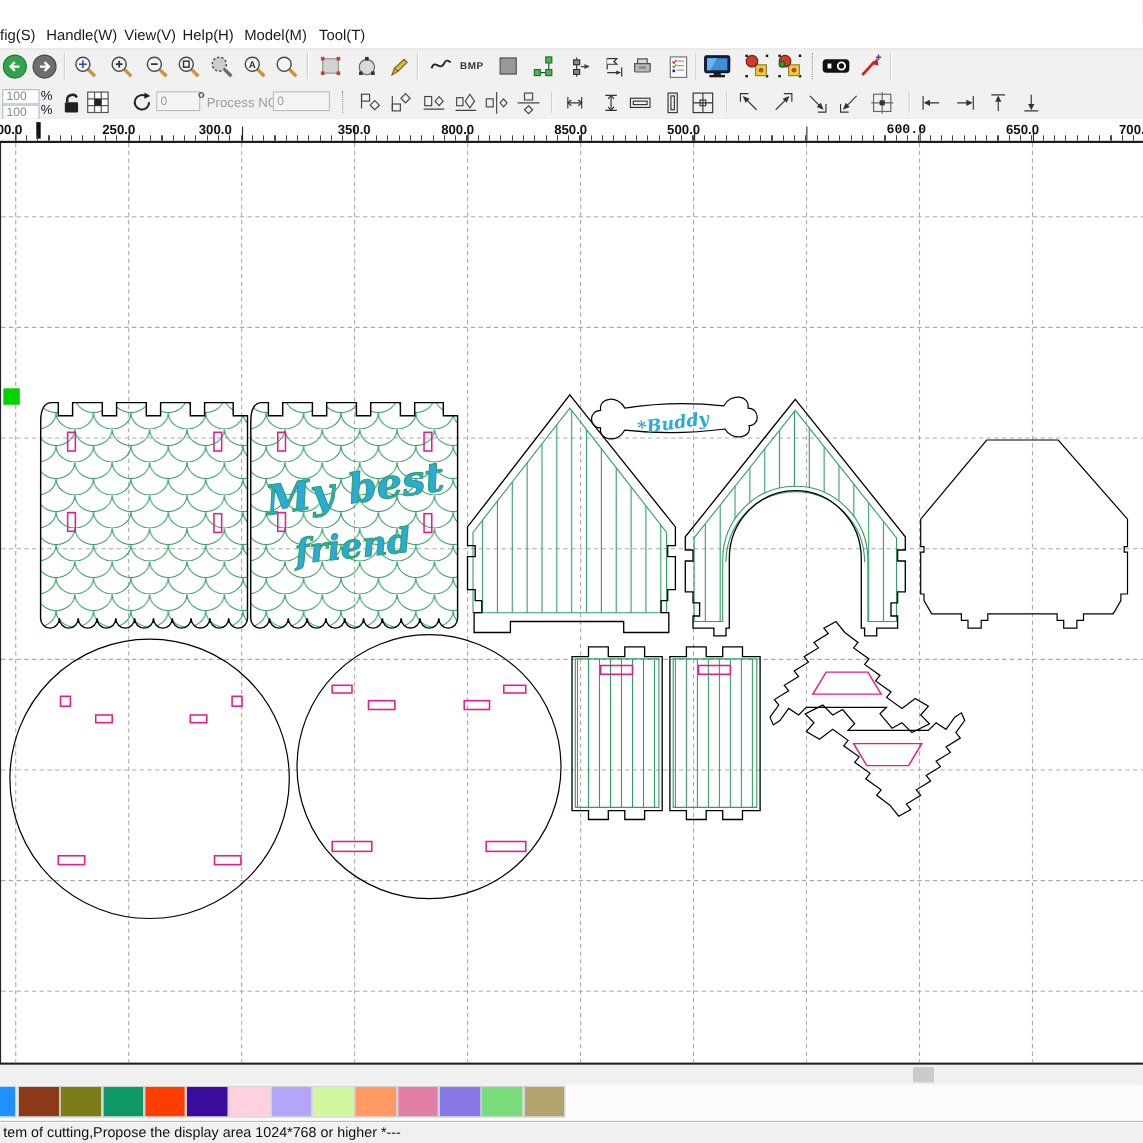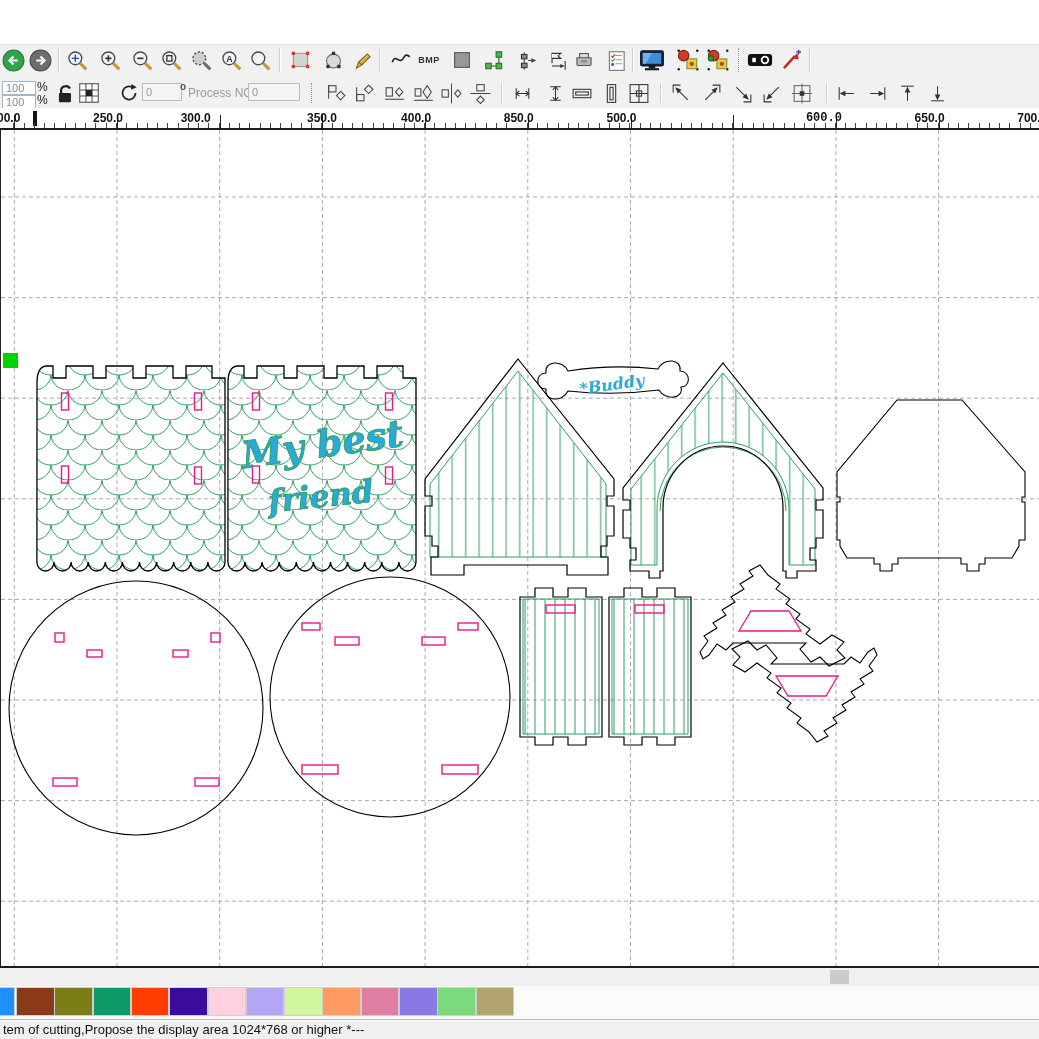--- a/index.html
+++ b/index.html
@@ -46,20 +46,28 @@
   .statusbar{position:absolute;top:1019px;left:0;width:100%;height:20px;background:#f0f0f0;
              border-top:1px solid #b8b8b8;box-shadow:inset 0 1px 0 #fdfdfd;
              font-size:13px;color:#111;padding:2px 0 0 3px;box-sizing:border-box;}
   .icon-svg{display:block;}
 </style>
 </head>
 <body>
 
 <div id="app">
 
+  <div class="menubar">
+    <span style="left:0px">fig(S)</span>
+    <span style="left:42px">Handle(W)</span>
+    <span style="left:113px">View(V)</span>
+    <span style="left:166px">Help(H)</span>
+    <span style="left:222px">Model(M)</span>
+    <span style="left:290px">Tool(T)</span>
+  </div>
 
   <div class="toolbar1"></div>
 
   <div class="tb t1" style="left:0px">
     <svg class="icon-svg" width="23" height="23" viewBox="0 0 22 22">
         <circle cx="11" cy="11" r="10" fill="#2fa44c" stroke="#1d7a35"></circle>
         <path d="M15,11H8 M11,7.2 7.2,11 11,14.8" stroke="#fff" stroke-width="2" fill="none"></path>
       </svg>
   </div>
   <div class="tb t1" style="left:27px">
@@ -443,21 +451,21 @@
     <div class="origin-mark"></div>
   <div class="rtick" style="left: 14.3px;"></div>
       <div class="rlabel" style="left: -39.7px;">200.0</div>
       <div class="rtick" style="left: 117px;"></div>
       <div class="rlabel" style="left: 63px;">250.0</div>
       <div class="rtick" style="left: 219.7px;"></div>
       <div class="rlabel" style="left: 165.7px; text-align: center;">300.0</div>
       <div class="rtick" style="left: 322.4px;"></div>
       <div class="rlabel" style="left: 277px;">350.0</div>
       <div class="rtick" style="left: 425.1px;"></div>
-      <div class="rlabel" style="left: 371.1px;">400.0</div>
+      <div class="rlabel" style="left: 371.1px;">800.0</div>
       <div class="rtick" style="left: 527.8px;"></div>
       <div class="rlabel" style="left: 473.8px;">850.0</div>
       <div class="rtick" style="left: 630.5px;"></div>
       <div class="rlabel" style="left: 576.5px;">500.0</div>
       <div class="rtick" style="left: 733.2px;"></div>
       <div class="rlabel" style="left: 679.2px; margin-top: 41px;">550.0</div>
       <div class="rtick" style="left: 835.9px;"></div>
       <div class="rlabel" style="left: 781.9px; font-family: Liberation Mono, monospace;">600.0</div>
       <div class="rtick" style="left: 938.6px;"></div>
       <div class="rlabel" style="left: 884.6px;">650.0</div>

